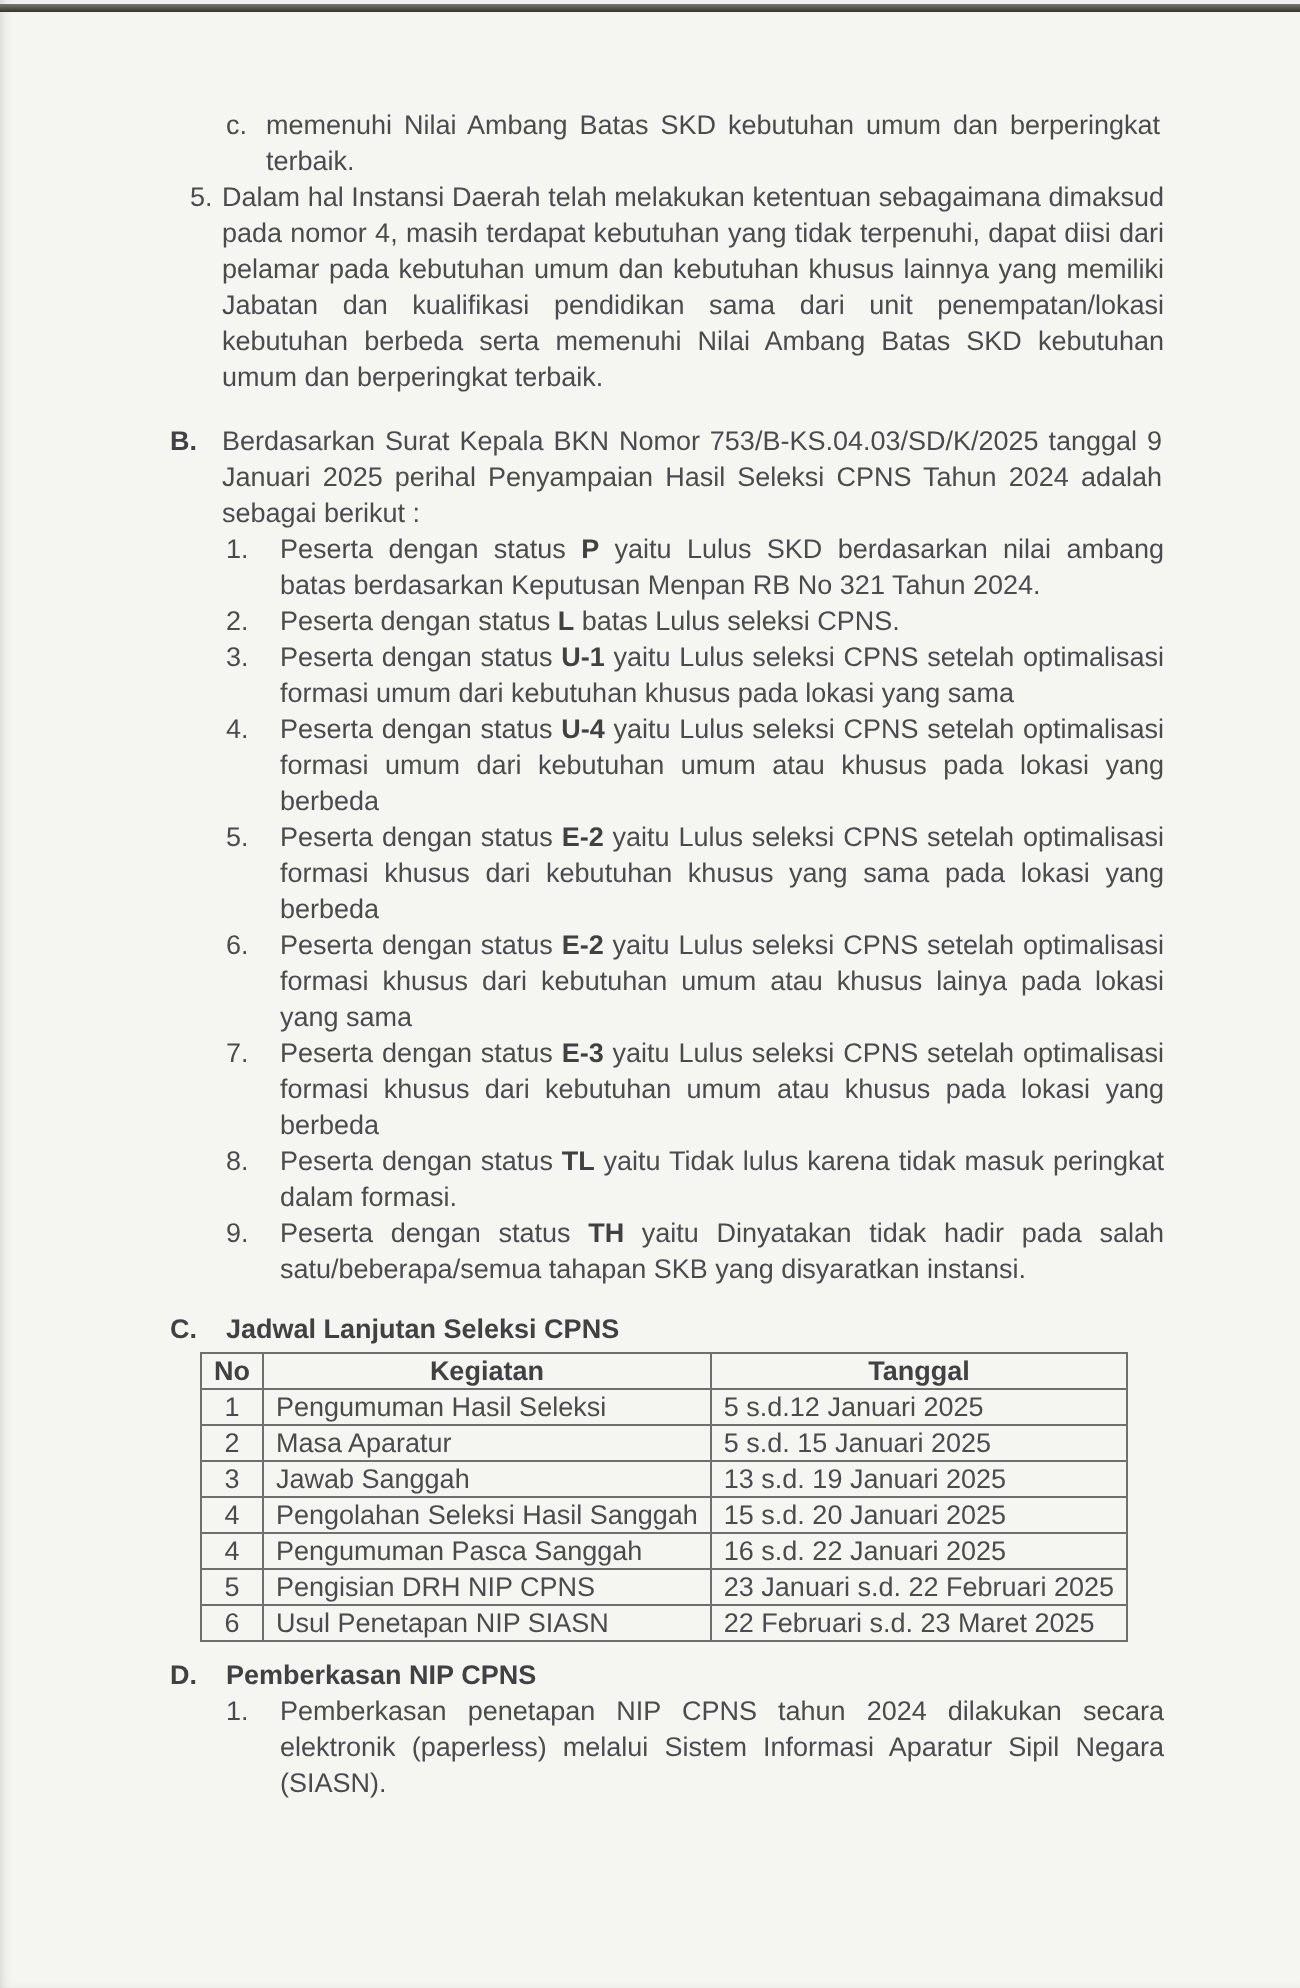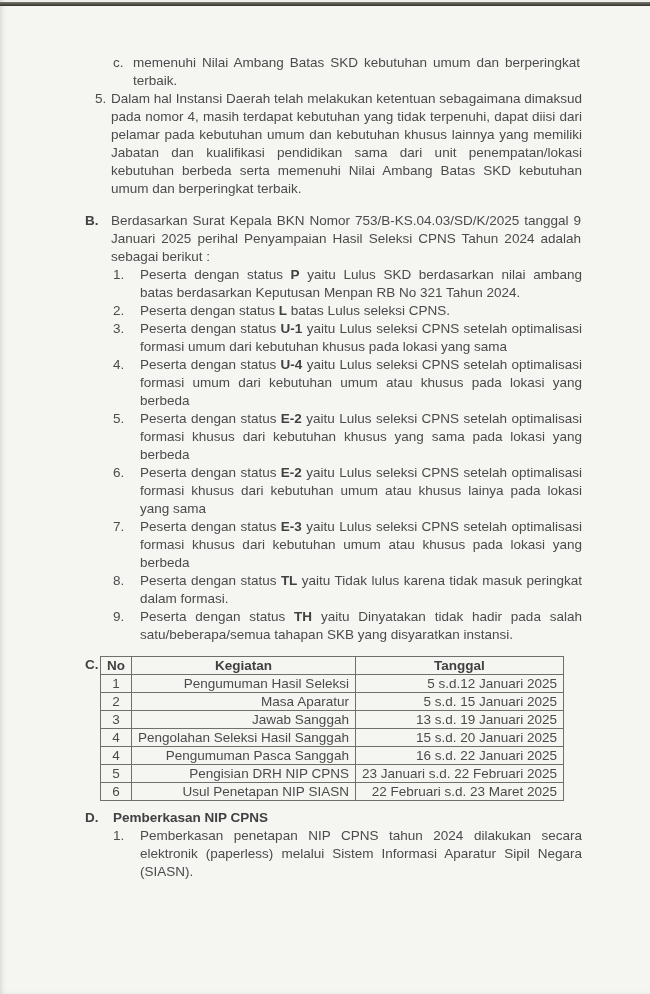--- a/index.html
+++ b/index.html
@@ -39,21 +39,21 @@
   .stc{font-weight:bold;color:#414143;}
 
   .jtable{
     margin-left:15px;margin-top:2px;
     border-collapse:collapse;width:420px;
     color:#4b4b4d;font-size:13.5px;
   }
   .jtable th,.jtable td{
     border:1px solid #6f6f6d;
     padding:0 6px;height:17px;line-height:16px;
-    font-weight:normal;text-align:right;white-space:nowrap;overflow:hidden;
+    font-weight:normal;text-align:left;white-space:nowrap;overflow:hidden;
   }
   .jtable th{font-weight:bold;text-align:center;color:#414143;}
   .jtable td.cno{text-align:center;padding:0;}
   .col-no{width:38px;}.col-keg{width:239px;}.col-tgl{width:203px;}
 </style>
 </head>
 <body>
 
 <div class="page">
   <div class="scan-top"></div>
@@ -81,21 +81,21 @@
         <div class="li"><span class="mk">5.</span><span>Peserta dengan status </span><span class="stc">E-2</span><span> yaitu Lulus seleksi CPNS setelah optimalisasi formasi khusus dari kebutuhan khusus yang sama pada lokasi yang berbeda</span></div>
         <div class="li"><span class="mk">6.</span><span>Peserta dengan status </span><span class="stc">E-2</span><span> yaitu Lulus seleksi CPNS setelah optimalisasi formasi khusus dari kebutuhan umum atau khusus lainya pada lokasi yang sama</span></div>
         <div class="li"><span class="mk">7.</span><span>Peserta dengan status </span><span class="stc">E-3</span><span> yaitu Lulus seleksi CPNS setelah optimalisasi formasi khusus dari kebutuhan umum atau khusus pada lokasi yang berbeda</span></div>
         <div class="li"><span class="mk">8.</span><span>Peserta dengan status </span><span class="stc">TL</span><span> yaitu Tidak lulus karena tidak masuk peringkat dalam formasi.</span></div>
         <div class="li"><span class="mk">9.</span><span>Peserta dengan status </span><span class="stc">TH</span><span> yaitu Dinyatakan tidak hadir pada salah satu/beberapa/semua tahapan SKB yang disyaratkan instansi.</span></div>
       </div>
     </div>
 
     <div class="sec-c">
       <div class="sec-head">
-        <span class="mk">C.</span>
+        <span class="mk">C.</span><span>Jadwal Lanjutan Seleksi CPNS</span>
       </div>
       <table class="jtable">
         <colgroup>
             <col class="col-no">
             <col class="col-keg">
             <col class="col-tgl">
           </colgroup>
         <thead>
           <tr>
             <th>No</th>

